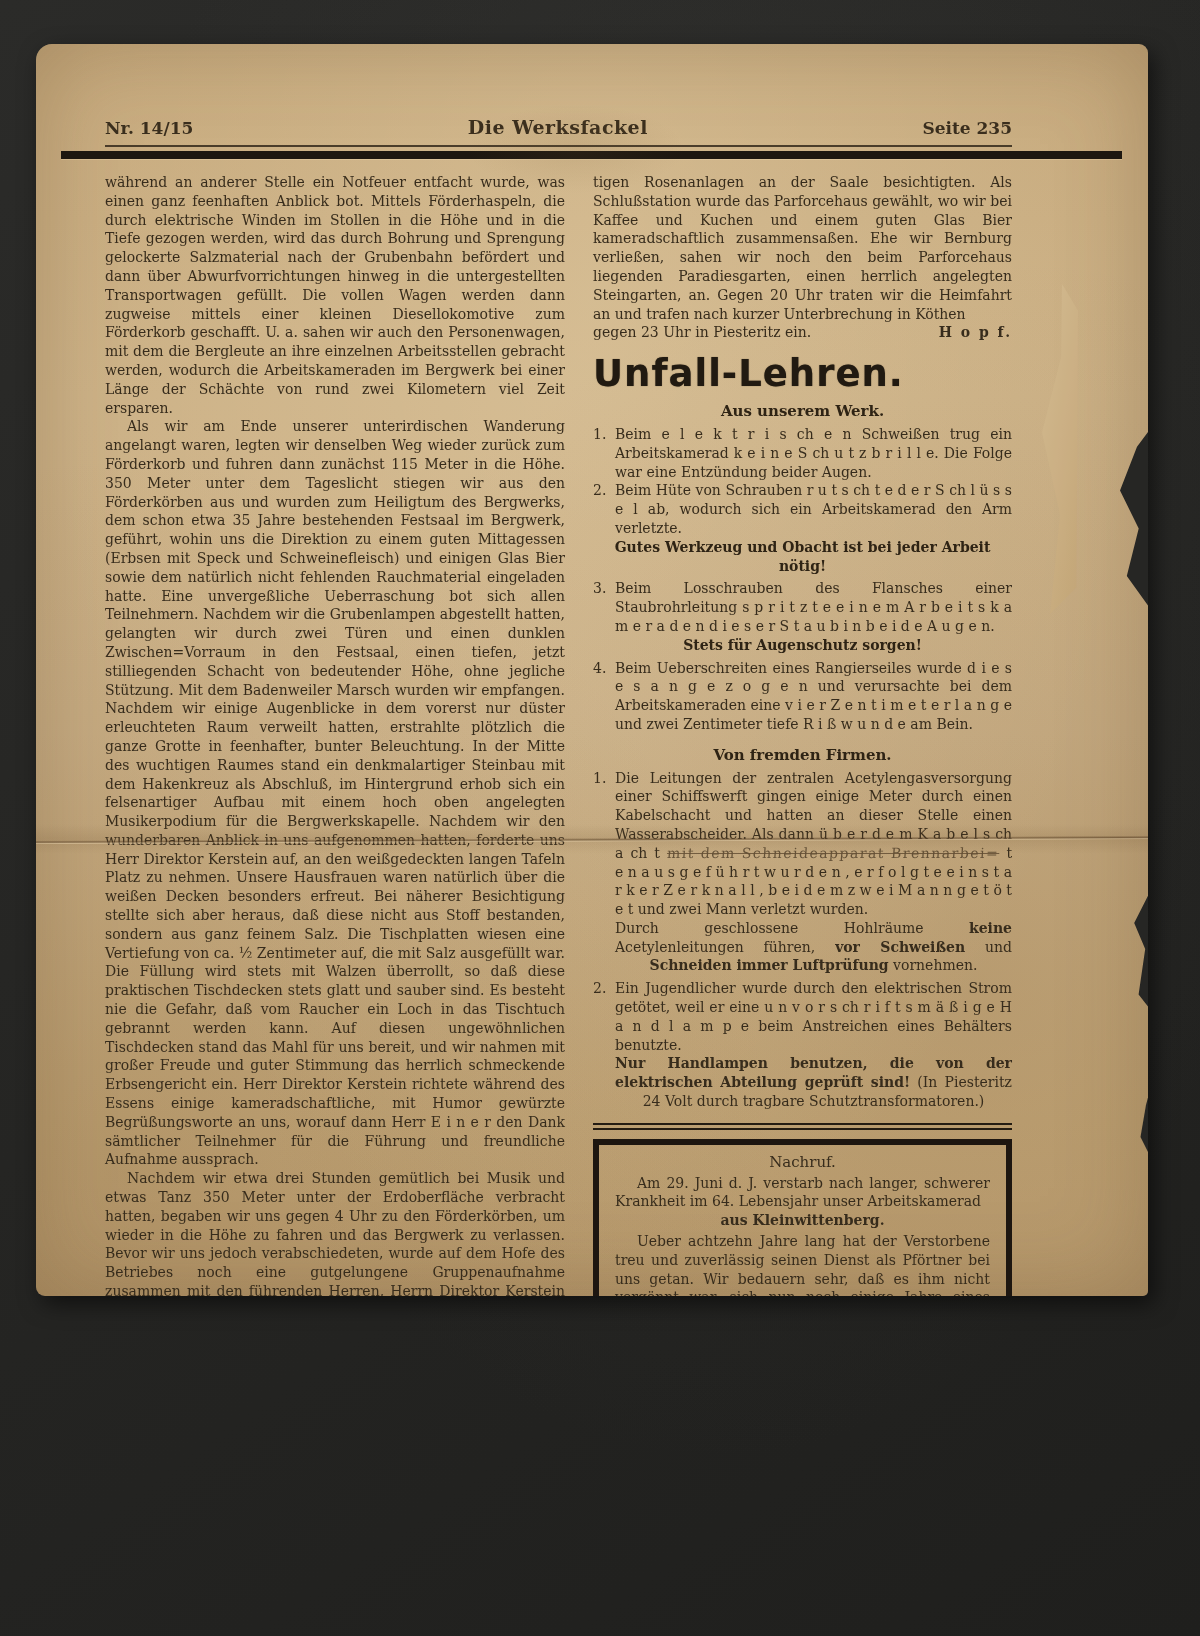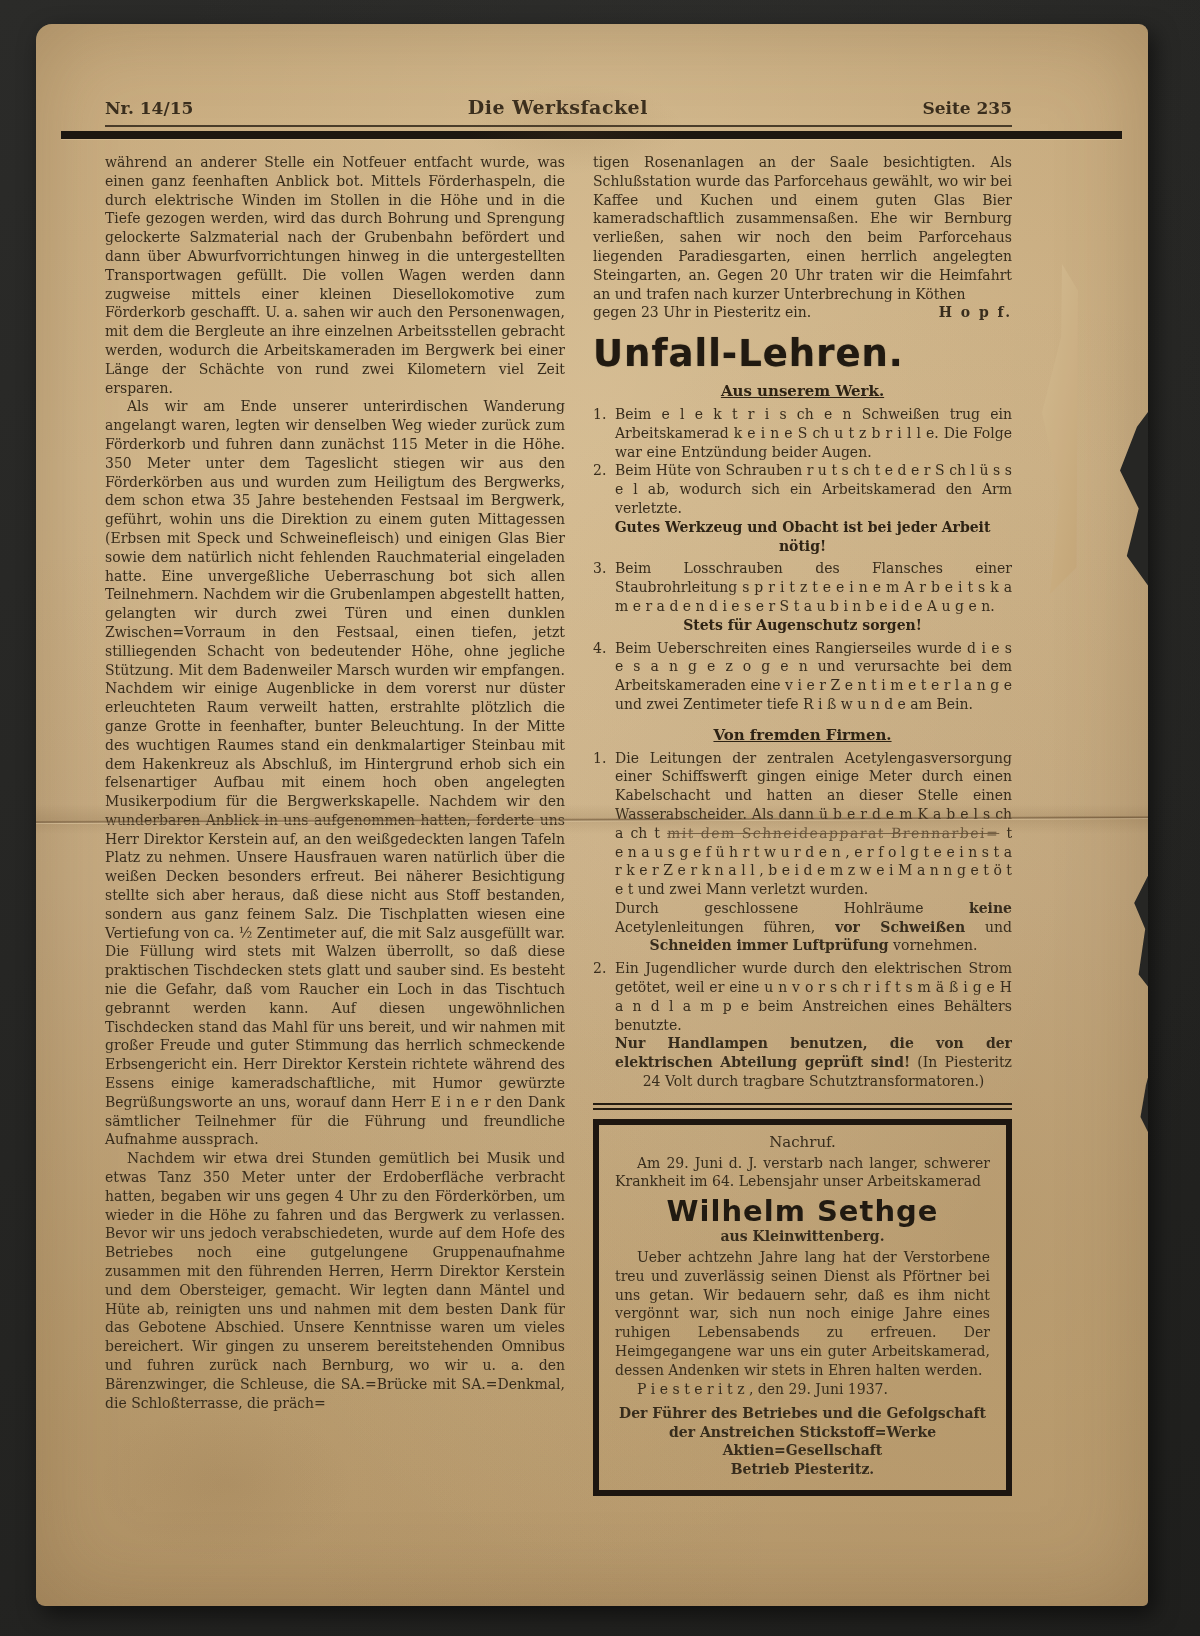--- a/index.html
+++ b/index.html
@@ -9,21 +9,21 @@
     font-family:"DejaVu Serif", serif;
   }
   .scene {
     position:relative; width:1200px; height:1636px;
     background:
       radial-gradient(ellipse at 60% 30%, rgba(70,70,66,.25), rgba(0,0,0,0) 60%),
       linear-gradient(145deg, #2b2b29 0%, #242422 55%, #1f1f1d 100%);
     overflow:hidden;
   }
   .paper {
-    position:absolute; left:36px; top:24px; width:1112px; height:1582px;
+    position:absolute; left:36px; top:44px; width:1112px; height:1252px;
     background:
       radial-gradient(ellipse at 50% 20%, rgba(255,240,205,.20), rgba(0,0,0,0) 70%),
       radial-gradient(ellipse at 85% 75%, rgba(120,90,50,.18), rgba(0,0,0,0) 55%),
       radial-gradient(ellipse at 8% 90%, rgba(120,90,50,.20), rgba(0,0,0,0) 45%),
       linear-gradient(180deg, #c6a97c 0%, #ccb186 28%, #cbb087 55%, #c3a678 86%, #bd9f72 100%);
     border-radius:16px 9px 5px 9px;
     box-shadow: 6px 8px 22px rgba(0,0,0,.55), inset 0 0 90px rgba(90,65,35,.28);
     overflow:hidden;
   }
   .page-content {
@@ -48,21 +48,21 @@
   .indent { text-indent:22px; }
   .sig-line { display:flex; justify-content:space-between; }
   .sig-line .sig { font-weight:bold; letter-spacing:2px; }
   
   .headline {
     font-family:"DejaVu Sans", sans-serif; font-weight:bold;
     font-size:37px; line-height:40px; letter-spacing:1px;
     color:#211a11; margin:12px 0 8px;
     text-shadow:0 0 1px rgba(30,20,10,.6);
   }
-  .subhead { font-weight:bold; text-align:center; font-size:15px; margin:2px 0 4px; color:#2e2314;text-decoration:underline; }
+  .subhead { font-weight:bold; text-align:center; font-size:15px; margin:2px 0 4px; color:#2e2314; }
   .subhead.spaced-top { margin-top:12px; }
   .item { display:flex; margin:0; }
   .item .num { flex:0 0 22px; }
   .item .txt { flex:1; text-align:justify; }
   .moral { font-weight:bold; text-align:center; margin:0 0 4px; color:#2e2314; }
   .moral-mixed { text-align:justify; text-align-last:center; margin:0 0 4px; padding-left:22px; }
   .moral-mixed .b { font-weight:bold; }
   .creased {
     display:inline-block; letter-spacing:1.5px; opacity:.78; color:#4a3a25;
     text-decoration:line-through; text-decoration-color:rgba(74,54,32,.85);
@@ -179,21 +179,20 @@
             <span class="num">2.</span>
             <div class="txt">Ein Jugendlicher wurde durch den elektrischen Strom getötet, weil er eine  u n v o r s ch r i f t s m ä ß i g e  H a n d l a m p e  beim Anstreichen eines Behälters benutzte.</div>
           </div>
           <div class="moral-mixed"><span class="b">Nur Handlampen benutzen, die von der elektrischen Abteilung geprüft sind!</span><span> (In Piesteritz 24 Volt durch tragbare Schutztransformatoren.)</span></div>
 
           <div class="double-rule"></div>
 
           <div class="obit-box">
             <div class="obit-title">Nachruf.</div>
             <p class="indent">Am 29. Juni d. J. verstarb nach langer, schwerer Krankheit im 64. Lebensjahr unser Arbeitskamerad</p>
-            <div class="obit-name">Wilhelm Sethge</div>
             <div class="obit-origin">aus Kleinwittenberg.</div>
             <p class="indent">Ueber achtzehn Jahre lang hat der Verstorbene treu und zuverlässig seinen Dienst als Pförtner bei uns getan. Wir bedauern sehr, daß es ihm nicht vergönnt war, sich nun noch einige Jahre eines ruhigen Lebensabends zu erfreuen. Der Heimgegangene war uns ein guter Arbeitskamerad, dessen Andenken wir stets in Ehren halten werden.</p>
             <p class="obit-dateline">P i e s t e r i t z , den 29. Juni 1937.</p>
             <div class="obit-sig obit-sig-first">Der Führer des Betriebes und die Gefolgschaft</div>
             <div class="obit-sig">der Anstreichen Stickstoff=Werke</div>
             <div class="obit-sig">Aktien=Gesellschaft</div>
             <div class="obit-sig">Betrieb Piesteritz.</div>
           </div>
         </div>
       </div>

